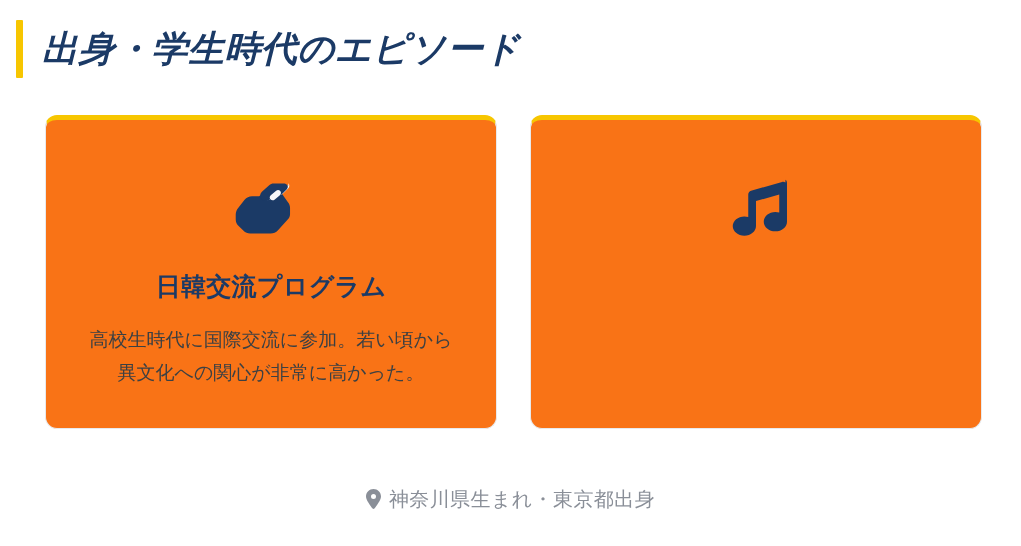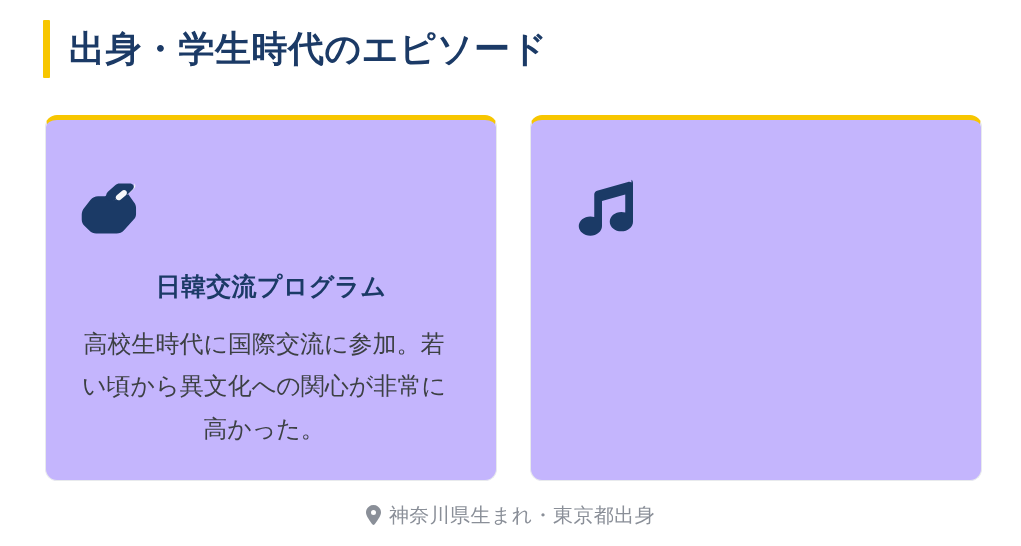--- a/index.html
+++ b/index.html
@@ -18,24 +18,25 @@
   .page {
     position: relative;
     width: 1021px;
     height: 546px;
     box-sizing: border-box;
   }
 
   
   .section-heading {
     position: absolute;
-    left: 43px;
+    left: 16px;
     top: 20px;
     display: flex;
     align-items: stretch;
+    font-style: italic;
   }
   .heading-accent-bar {
     width: 7px;
     background: #f7c600;
     border-radius: 1px;
     flex: 0 0 auto;
     margin-right: 19px;
     height: 58px;
   }
   .heading-text {
@@ -51,63 +52,64 @@
   .cards-row {
     position: absolute;
     left: 45px;
     top: 115px;
     width: 937px;
     display: flex;
     gap: 33px;
   }
   .card {
     flex: 1 1 0;
-    background: #c4b5fd;
+    background: #f97316;
     border: 1px solid #e8eaed;
     border-top: 5px solid #f7c600;
     border-radius: 12px;
     box-sizing: border-box;
-    height: 366px;
+    height: 314px;
     padding: 56px 28px 24px 28px;
     text-align: center;
     display: flex;
     flex-direction: column;
+    align-items: center;
   }
   .card-icon {
     width: 86px;
     height: 68px;
     display: flex;
     align-items: center;
     justify-content: center;
     margin-bottom: 26px;
     color: #1b3a66;
   }
   .card-icon svg { display: block; }
   .card-title {
     font-size: 25px;
     font-weight: 700;
     color: #1b3a66;
     line-height: 1.3;
     margin: 0 0 20px 0;
     letter-spacing: 0.3px;
   }
   .card-body {
-    font-size: 24px;
+    font-size: 19px;
     color: #3c4043;
     line-height: 1.78;
     margin: 0;
     max-width: 380px;
   }
 
   
   .footer-note {
     position: absolute;
     left: 0;
     right: 0;
-    top: 505px;
+    top: 489px;
     display: flex;
     align-items: center;
     justify-content: center;
     gap: 8px;
     color: #8a8f98;
     font-size: 20px;
     line-height: 1;
   }
   .footer-note .pin-icon {
     display: inline-flex;

